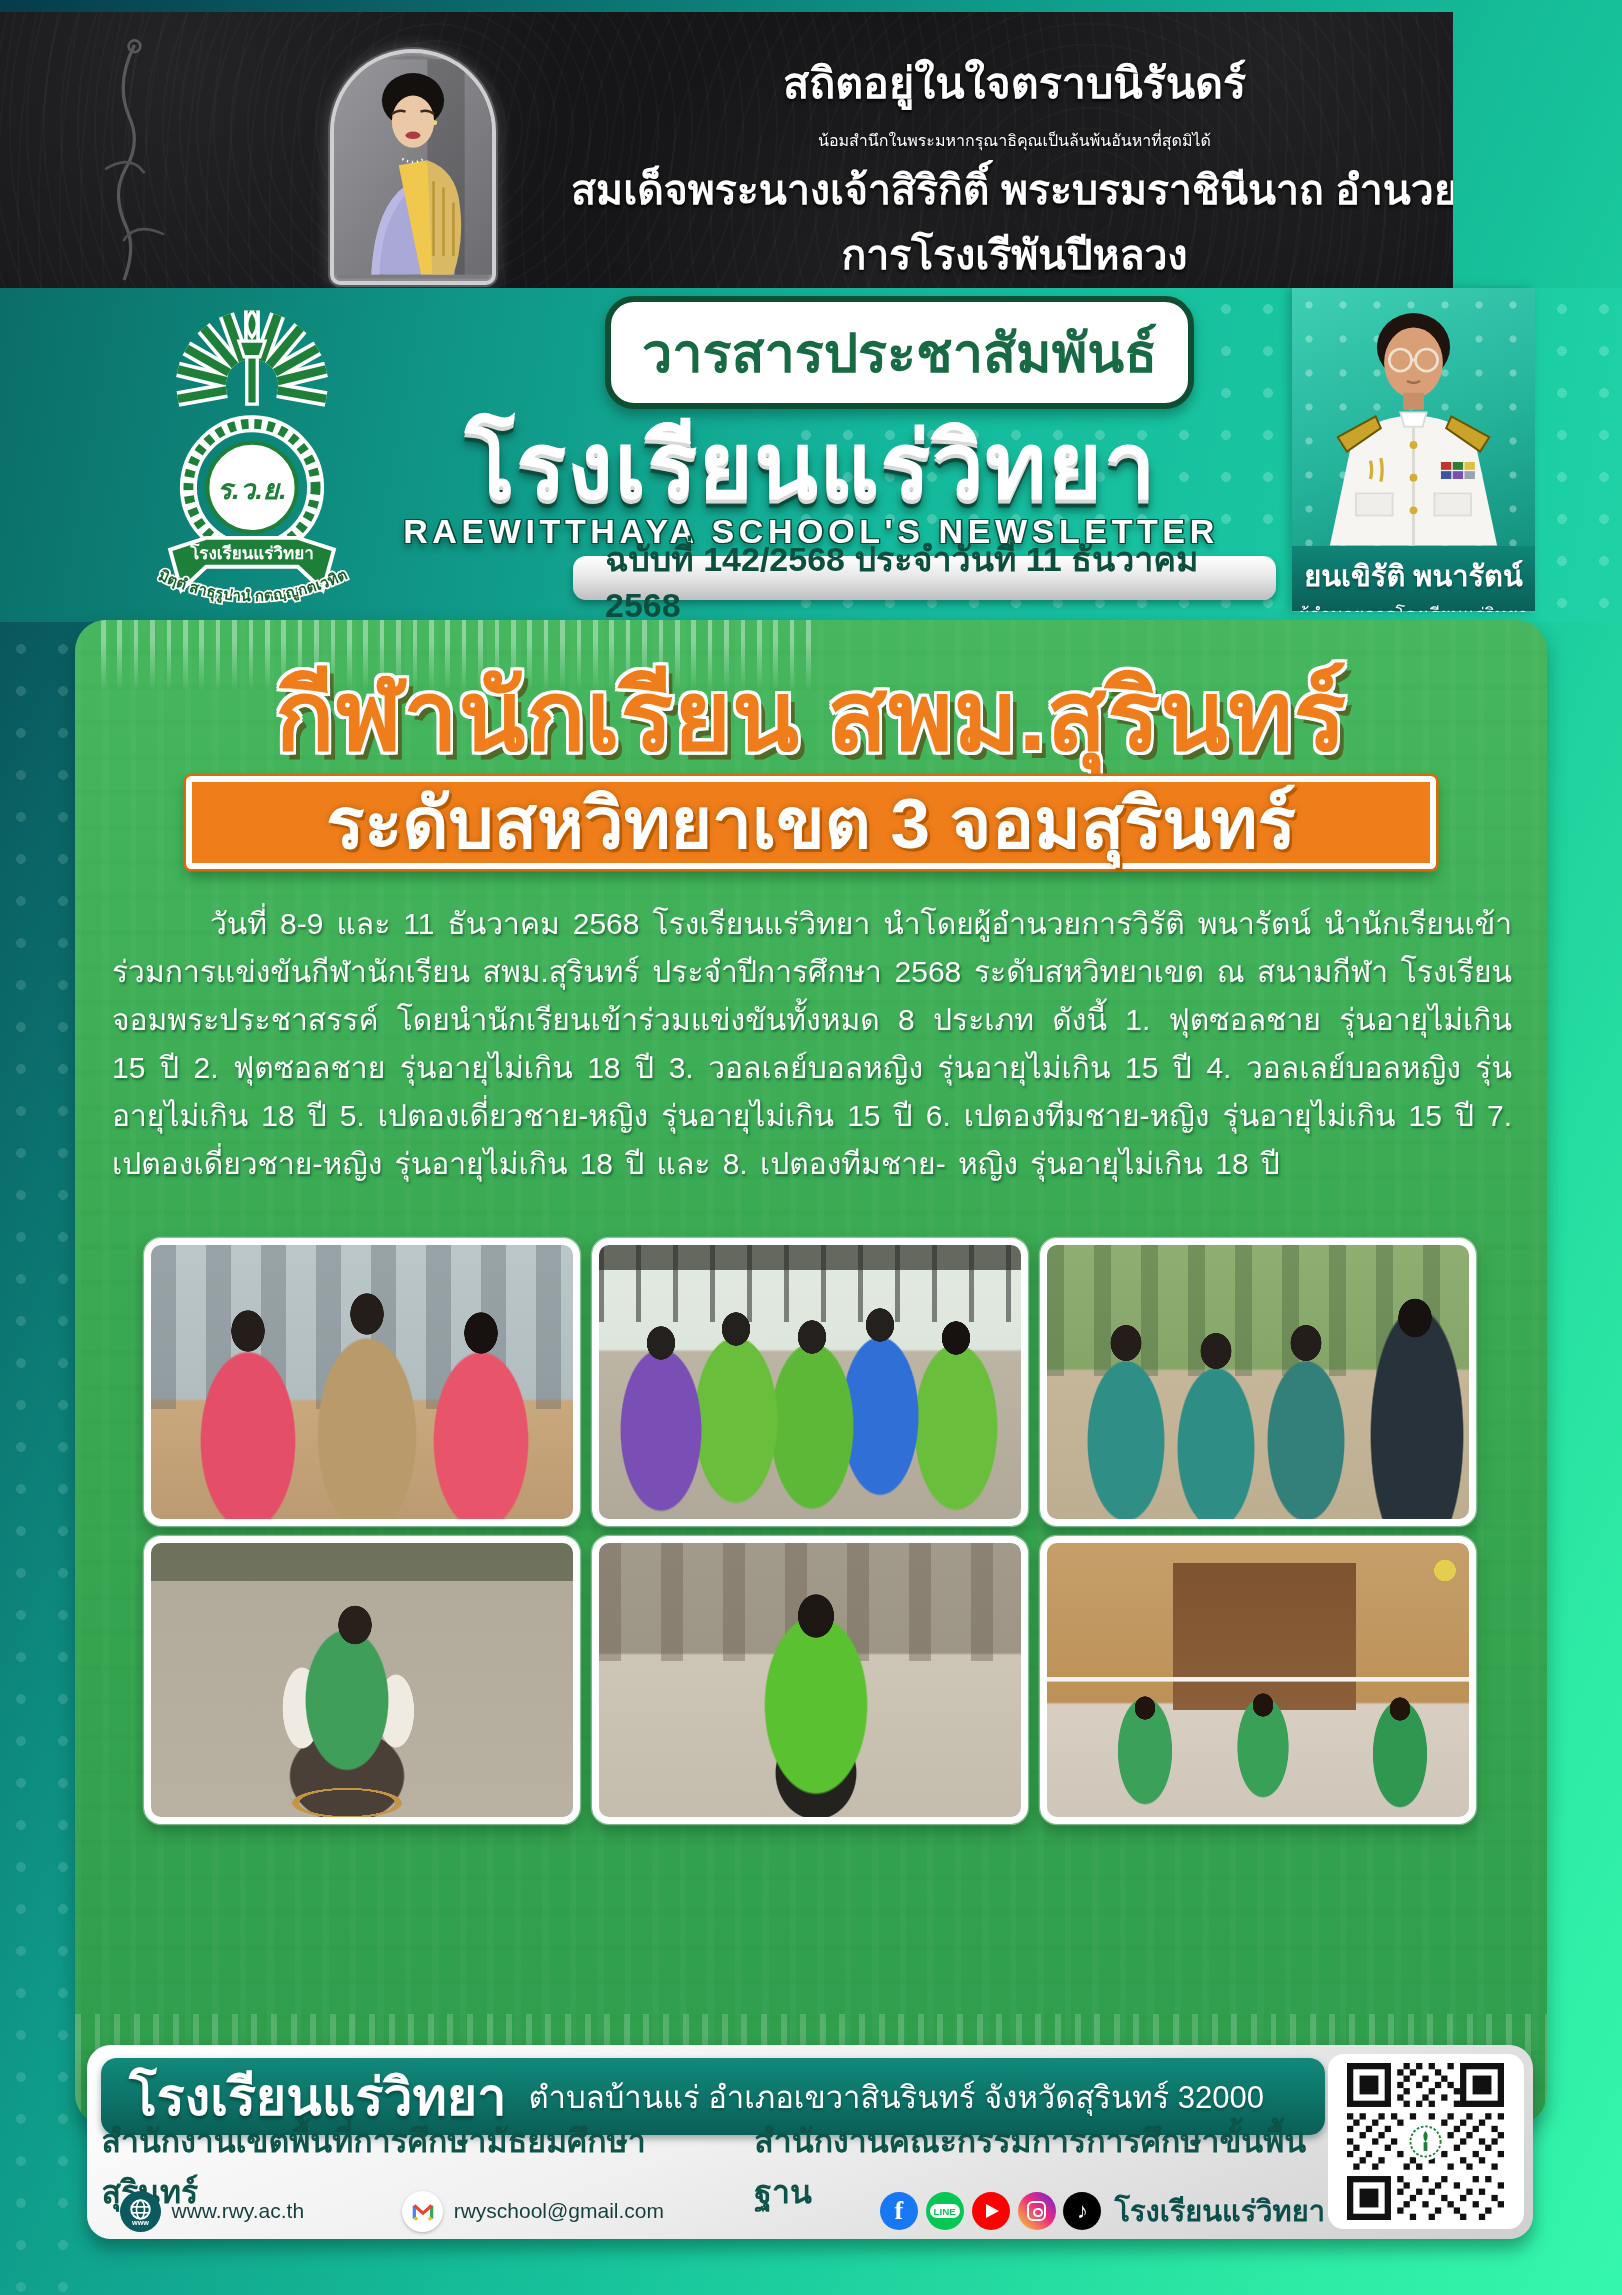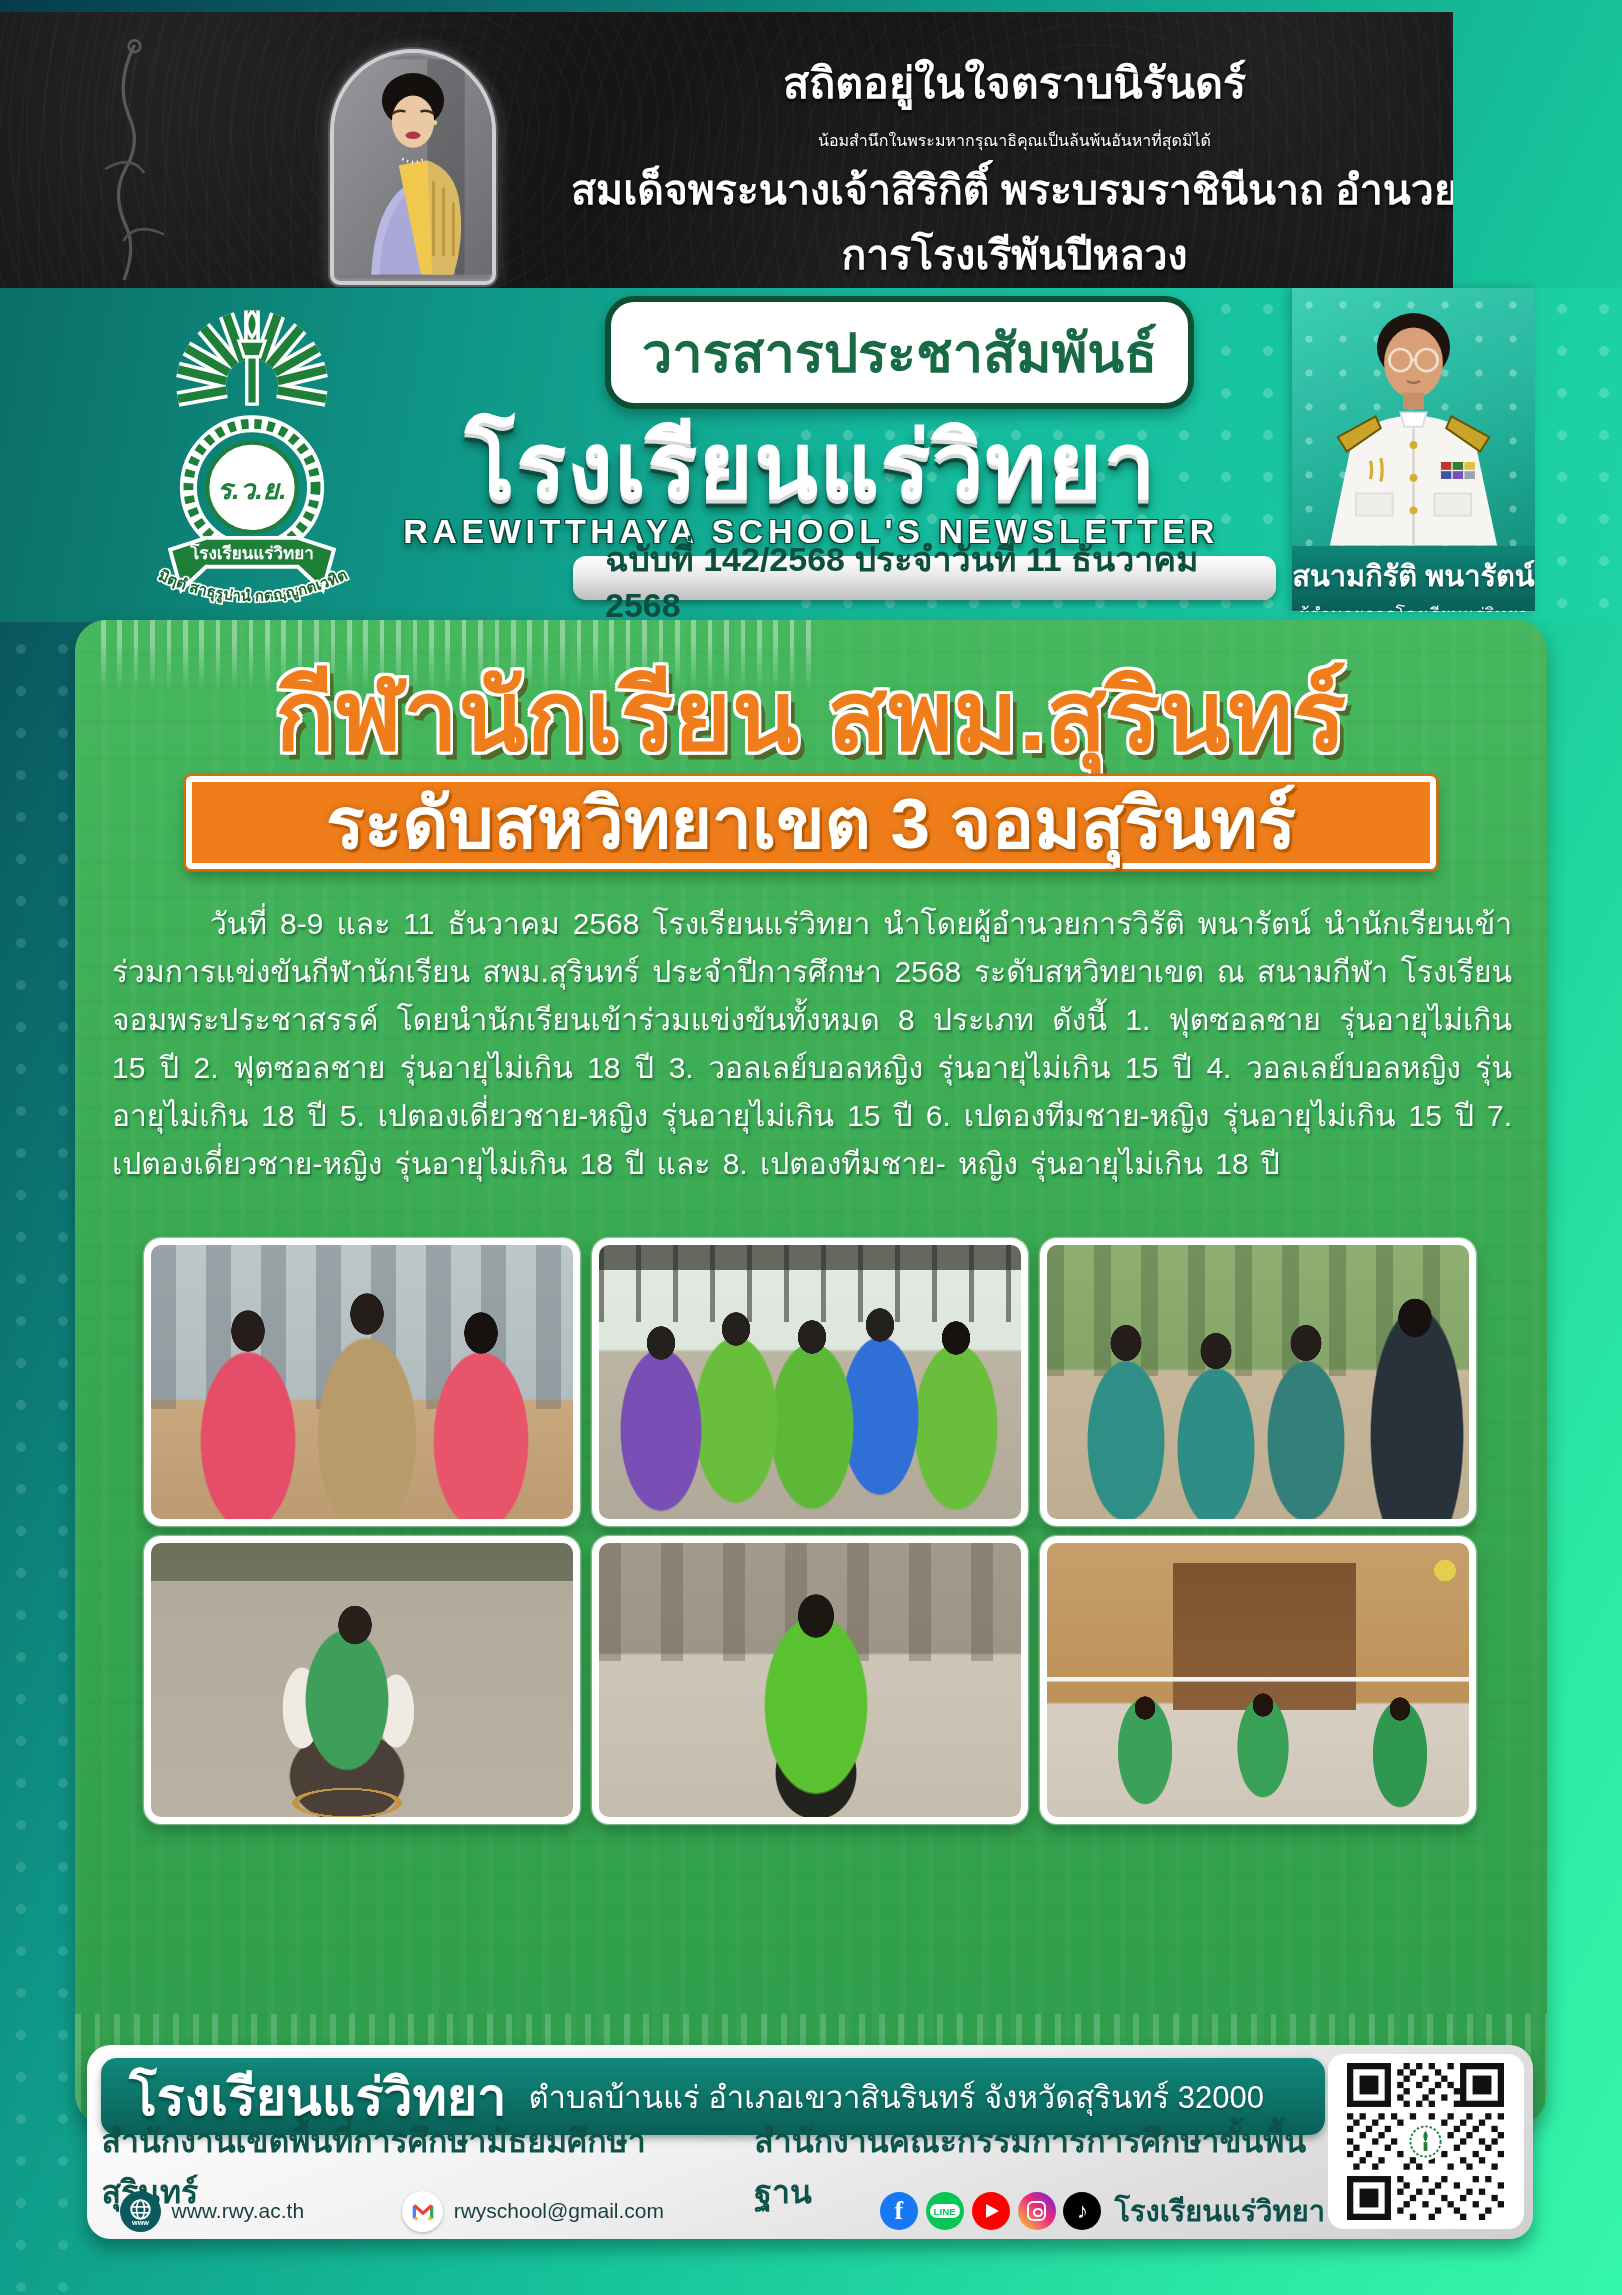--- a/index.html
+++ b/index.html
@@ -326,21 +326,21 @@
           <rect x="264" y="252" width="16" height="12" fill="#e0c040"></rect>
           <rect x="228" y="266" width="16" height="12" fill="#4053a0"></rect>
           <rect x="246" y="266" width="16" height="12" fill="#7a4fb5"></rect>
           <rect x="264" y="266" width="16" height="12" fill="#9aa3ae"></rect>
         </g>
         <path d="M120 250 q4 14 0 28 M136 246 q4 18 0 36" stroke="#d4af37" stroke-width="5" fill="none"></path>
         <path d="M98 300 h56 v34 h-56 Z M218 300 h56 v34 h-56 Z" fill="#efeeea" stroke="#ddd" stroke-width="3"></path>
       </svg>
     </div>
     <div class="dir-name-bar">
-      <div class="dir-name">สนามกิรัติ พนารัตน์</div>
+      <div class="dir-name">ยนเขิรัติ พนารัตน์</div>
       <div class="dir-title">ผู้อำนวยการโรงเรียนแร่วิทยา</div>
     </div>
   </div>
 
   <div class="abs panel">
     <div class="panel-tex"></div>
     <div class="panel-streaks"></div>
     <div class="panel-bottom-tex"></div>
 
     <div class="headline">กีฬานักเรียน สพม.สุรินทร์</div>

